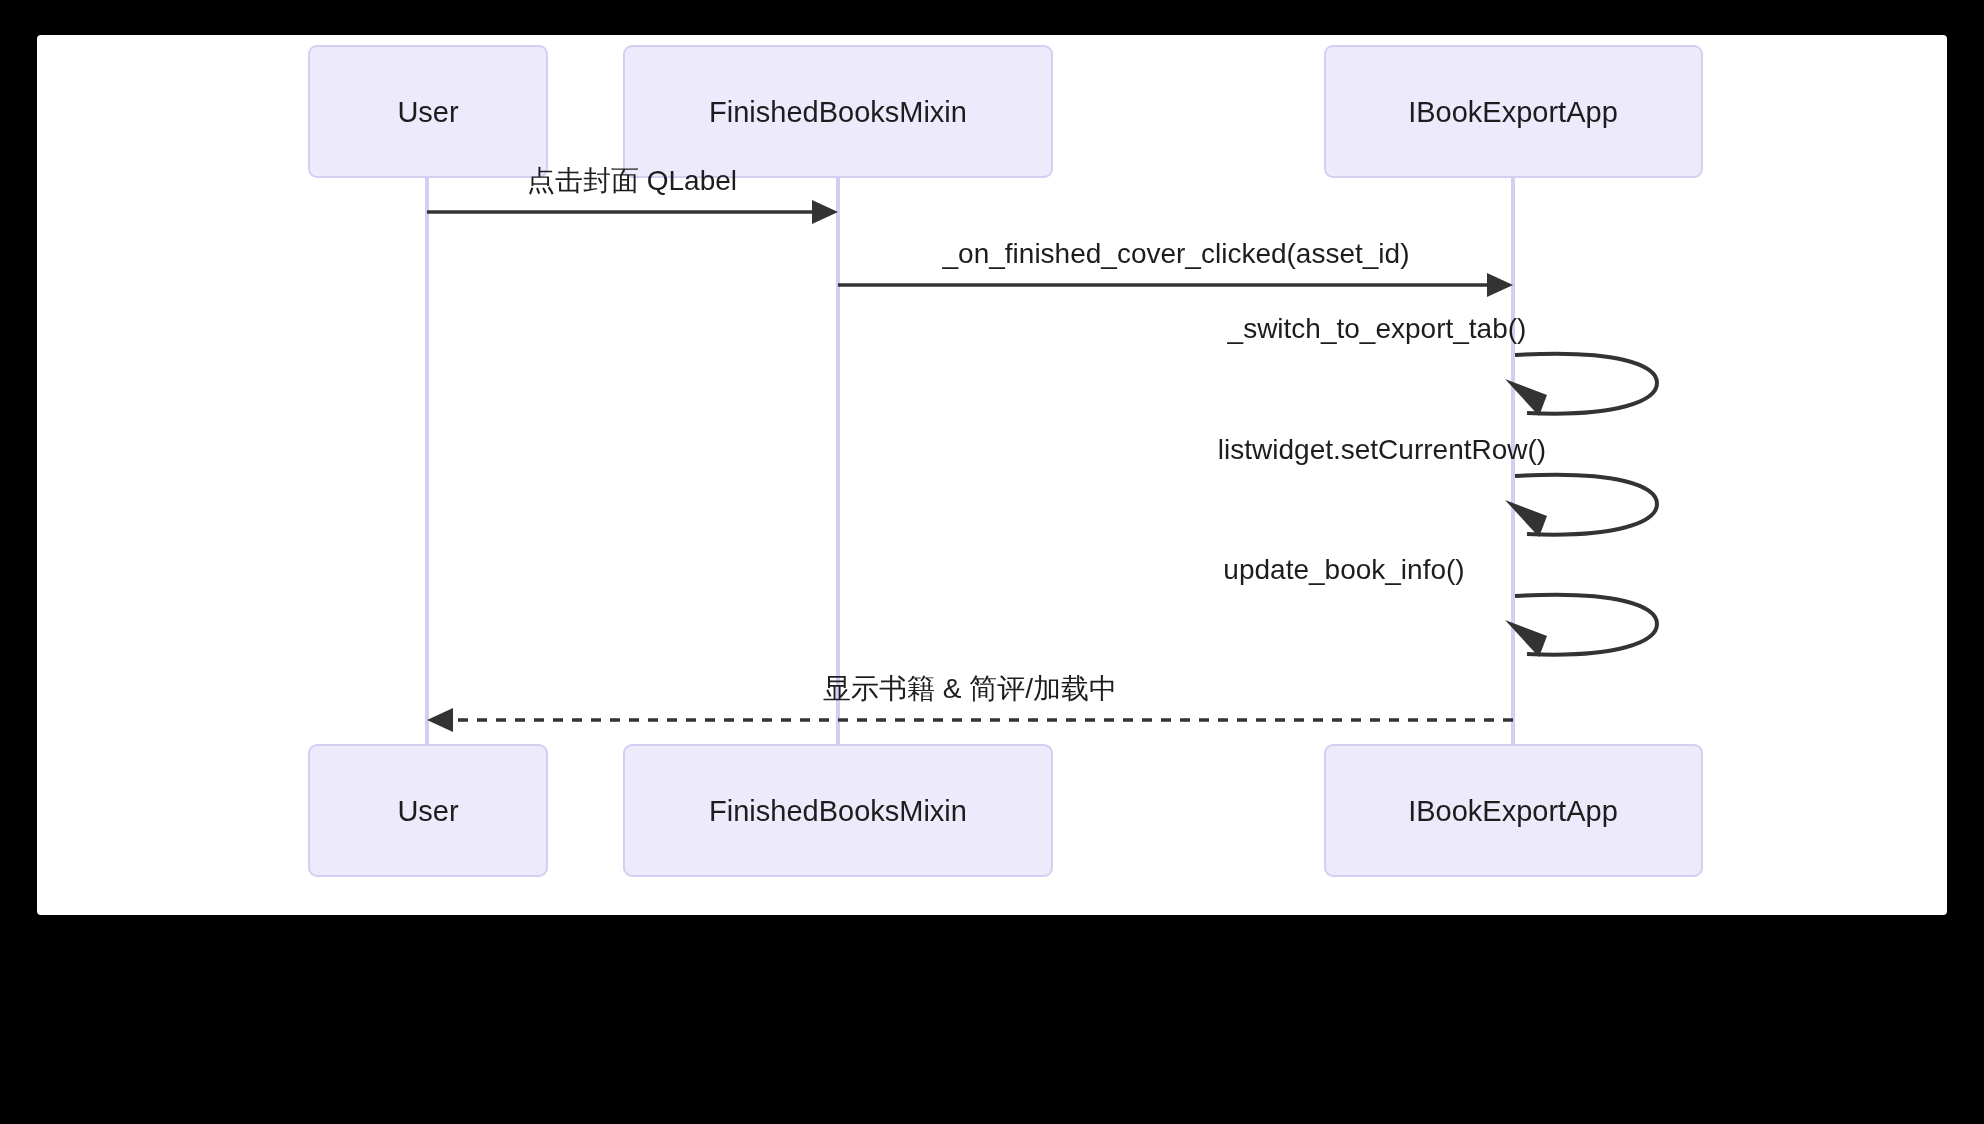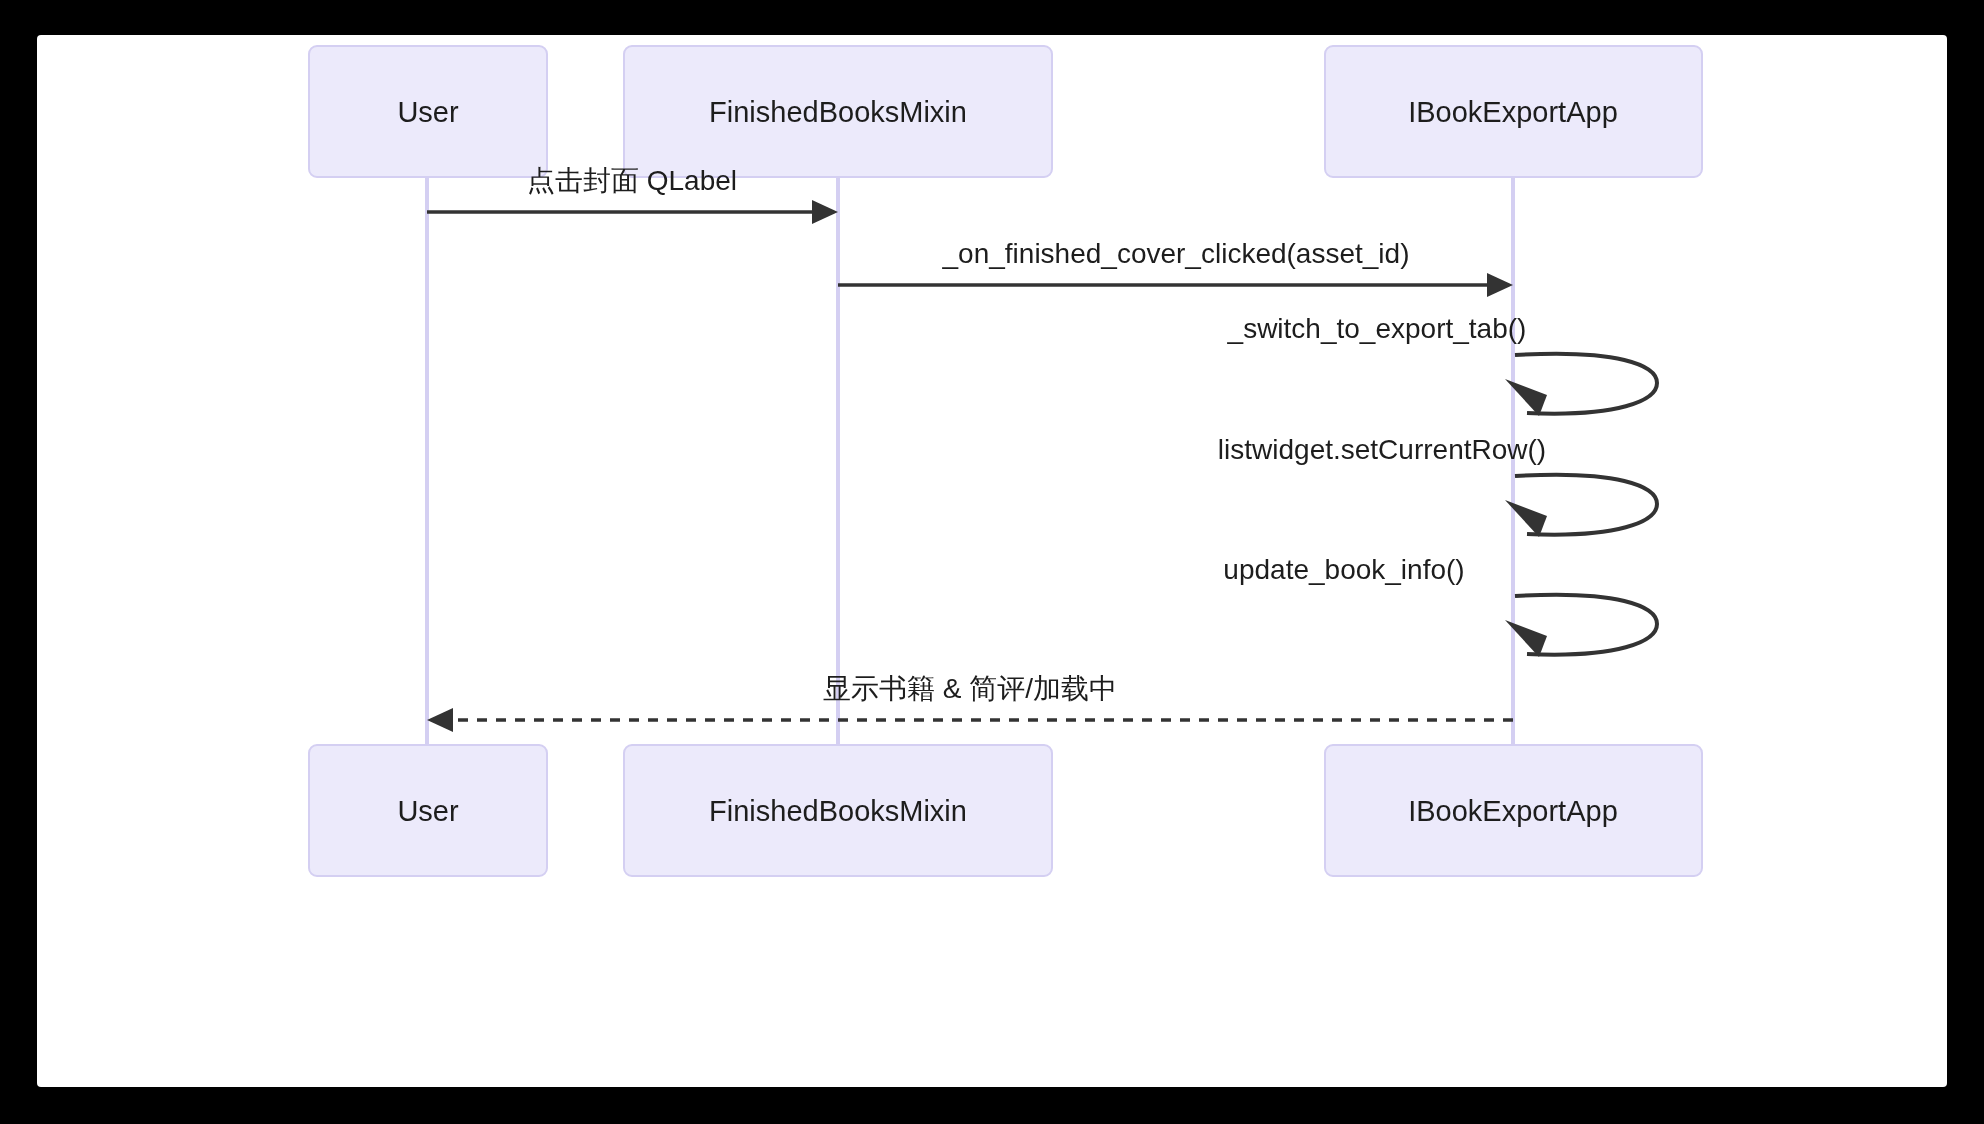--- a/index.html
+++ b/index.html
@@ -12,21 +12,21 @@
     width: 1984px;
     height: 1124px;
     overflow: hidden;
     font-family: "Liberation Sans", "DejaVu Sans", sans-serif;
   }
   #canvas {
     position: absolute;
     left: 37px;
     top: 35px;
     width: 1910px;
-    height: 1052px;
+    height: 880px;
     background: #ffffff;
     border-radius: 4px;
     overflow: hidden;
   }
   #diagram-svg {
     position: absolute;
     left: 0;
     top: 0;
     width: 1910px;
     height: 1052px;

